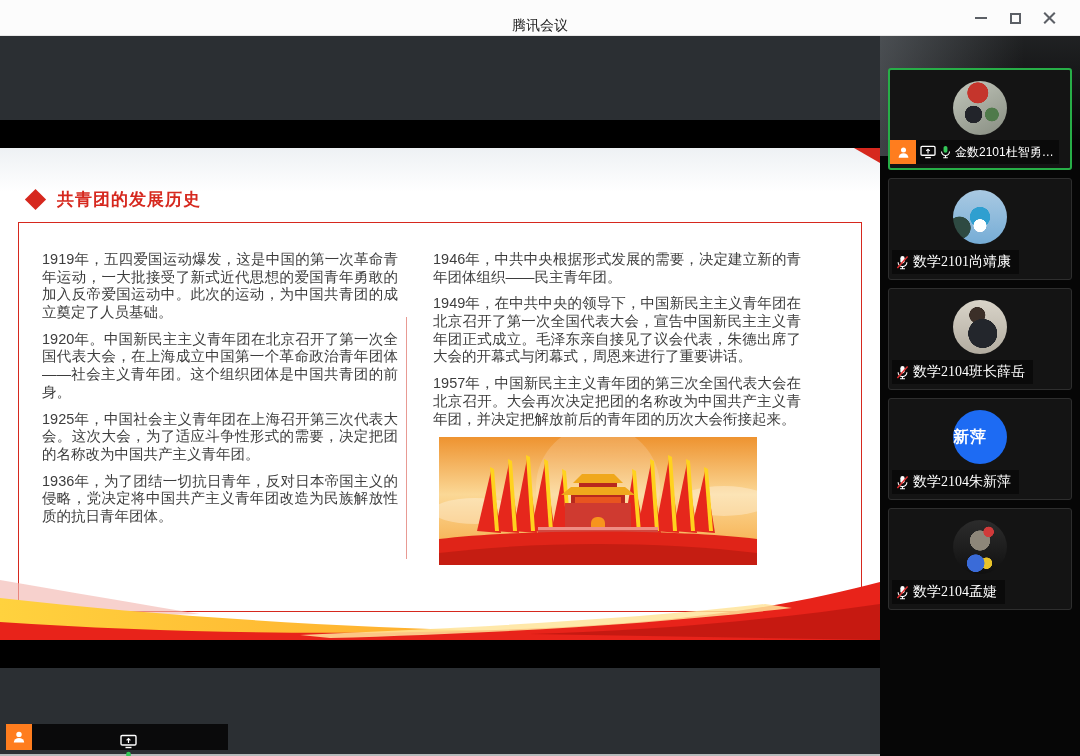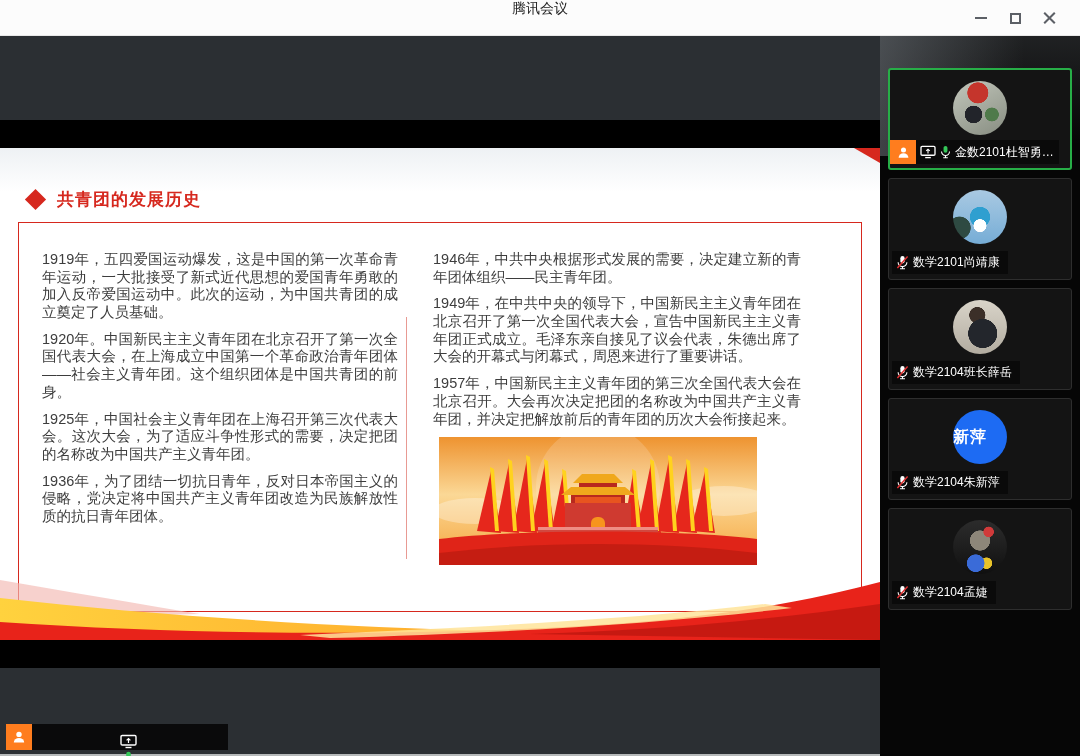--- a/index.html
+++ b/index.html
@@ -1,20 +1,20 @@
 <!DOCTYPE html>
 <html><head>
 <meta charset="utf-8">
 <style>
   * { margin:0; padding:0; box-sizing:border-box; }
   html,body { width:1080px; height:756px; overflow:hidden; }
   body { font-family:"Liberation Sans","DejaVu Sans",sans-serif; background:#000; position:relative; }
 
   
-  .titlebar { height:36px; background:#fcfcfc; display:flex; align-items:flex-start; justify-content:center; position:relative; border-bottom:1px solid #e8e8e8; }
+  .titlebar { height:36px; background:#fcfcfc; display:flex; align-items:flex-end; justify-content:center; position:relative; border-bottom:1px solid #e8e8e8; }
   .titlebar-title { font-size:14px; color:#1f1f1f; }
   .win-controls { position:absolute; right:14px; top:0; height:36px; display:flex; align-items:center; }
   .win-btn { width:34px; height:36px; display:flex; align-items:center; justify-content:center; cursor:pointer; }
   .glyph-min { width:12px; height:2px; background:#5c6066; }
   .glyph-max { width:11px; height:11px; border:2px solid #5c6066; }
   .glyph-close { position:relative; width:13px; height:13px; }
   .glyph-close::before,.glyph-close::after { content:""; position:absolute; left:-1px; top:5px; width:15px; height:2px; background:#5c6066; }
   .glyph-close::before { transform:rotate(45deg); }
   .glyph-close::after { transform:rotate(-45deg); }
 
@@ -70,21 +70,21 @@
   .av4 { background:#1d6bf3; }
   .av5 { background:radial-gradient(circle at 64% 56%, #e8b9a2 0 15%, rgba(0,0,0,0) 16%),
                   radial-gradient(circle at 40% 44%, #17345c 0 30%, rgba(0,0,0,0) 31%),
                   linear-gradient(180deg,#86c6d8,#3f8fb0); }
   .av6 { background:radial-gradient(circle at 66% 22%, #d03a3a 0 9%, rgba(0,0,0,0) 10%),
                   radial-gradient(circle at 50% 38%, #8d8679 0 23%, rgba(0,0,0,0) 24%),
                   radial-gradient(circle at 42% 80%, #3a6bd8 0 16%, rgba(0,0,0,0) 17%),
                   radial-gradient(circle at 62% 80%, #e8c32a 0 10%, rgba(0,0,0,0) 11%),
                   linear-gradient(180deg,#2c2c2c,#101010); }
   .tile-chip { position:absolute; left:3px; bottom:5px; display:flex; align-items:center; gap:4px; background:rgba(8,8,8,.82); padding:3px 8px 3px 4px; max-width:172px; }
-  .tile-chip .pname { color:#fff; font-size:12px; white-space:nowrap; overflow:hidden; text-overflow:ellipsis; }
+  .tile-chip .pname { color:#fff; font-size:14px; white-space:nowrap; overflow:hidden; text-overflow:ellipsis;font-family:Liberation Serif, serif; }
   .bar-full { position:absolute; left:0; bottom:4px; height:24px; display:flex; align-items:center; gap:4px; background:rgba(8,8,8,.82); padding-right:5px; max-width:180px; }
   .bar-full .host-badge { height:24px; }
   .bar-full .pname { color:#fff; font-size:12px; white-space:nowrap; overflow:hidden; text-overflow:ellipsis; max-width:104px; }
   .ico { display:inline-flex; align-items:center; justify-content:center; flex:0 0 auto; }
 </style>
 </head>
 <body>
 
 <div class="titlebar">
   <span class="titlebar-title">腾讯会议</span>

